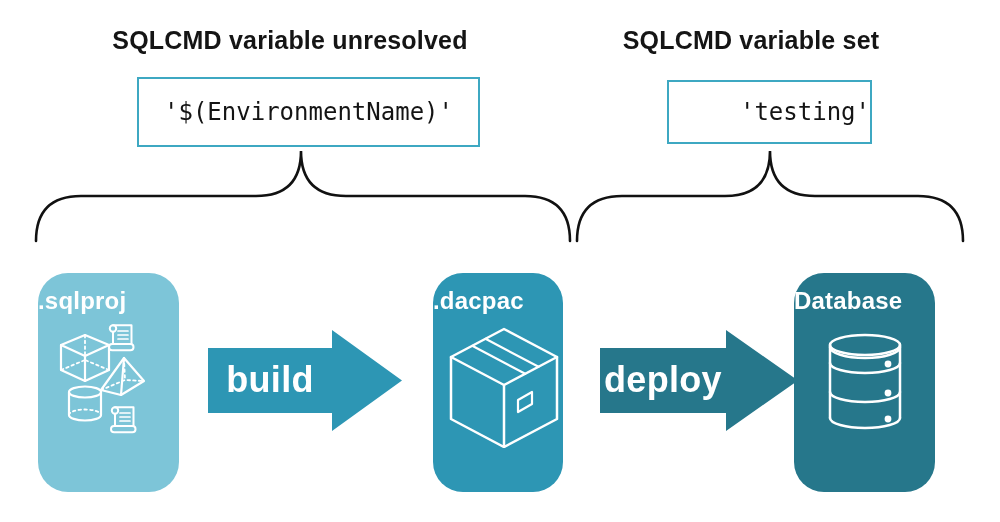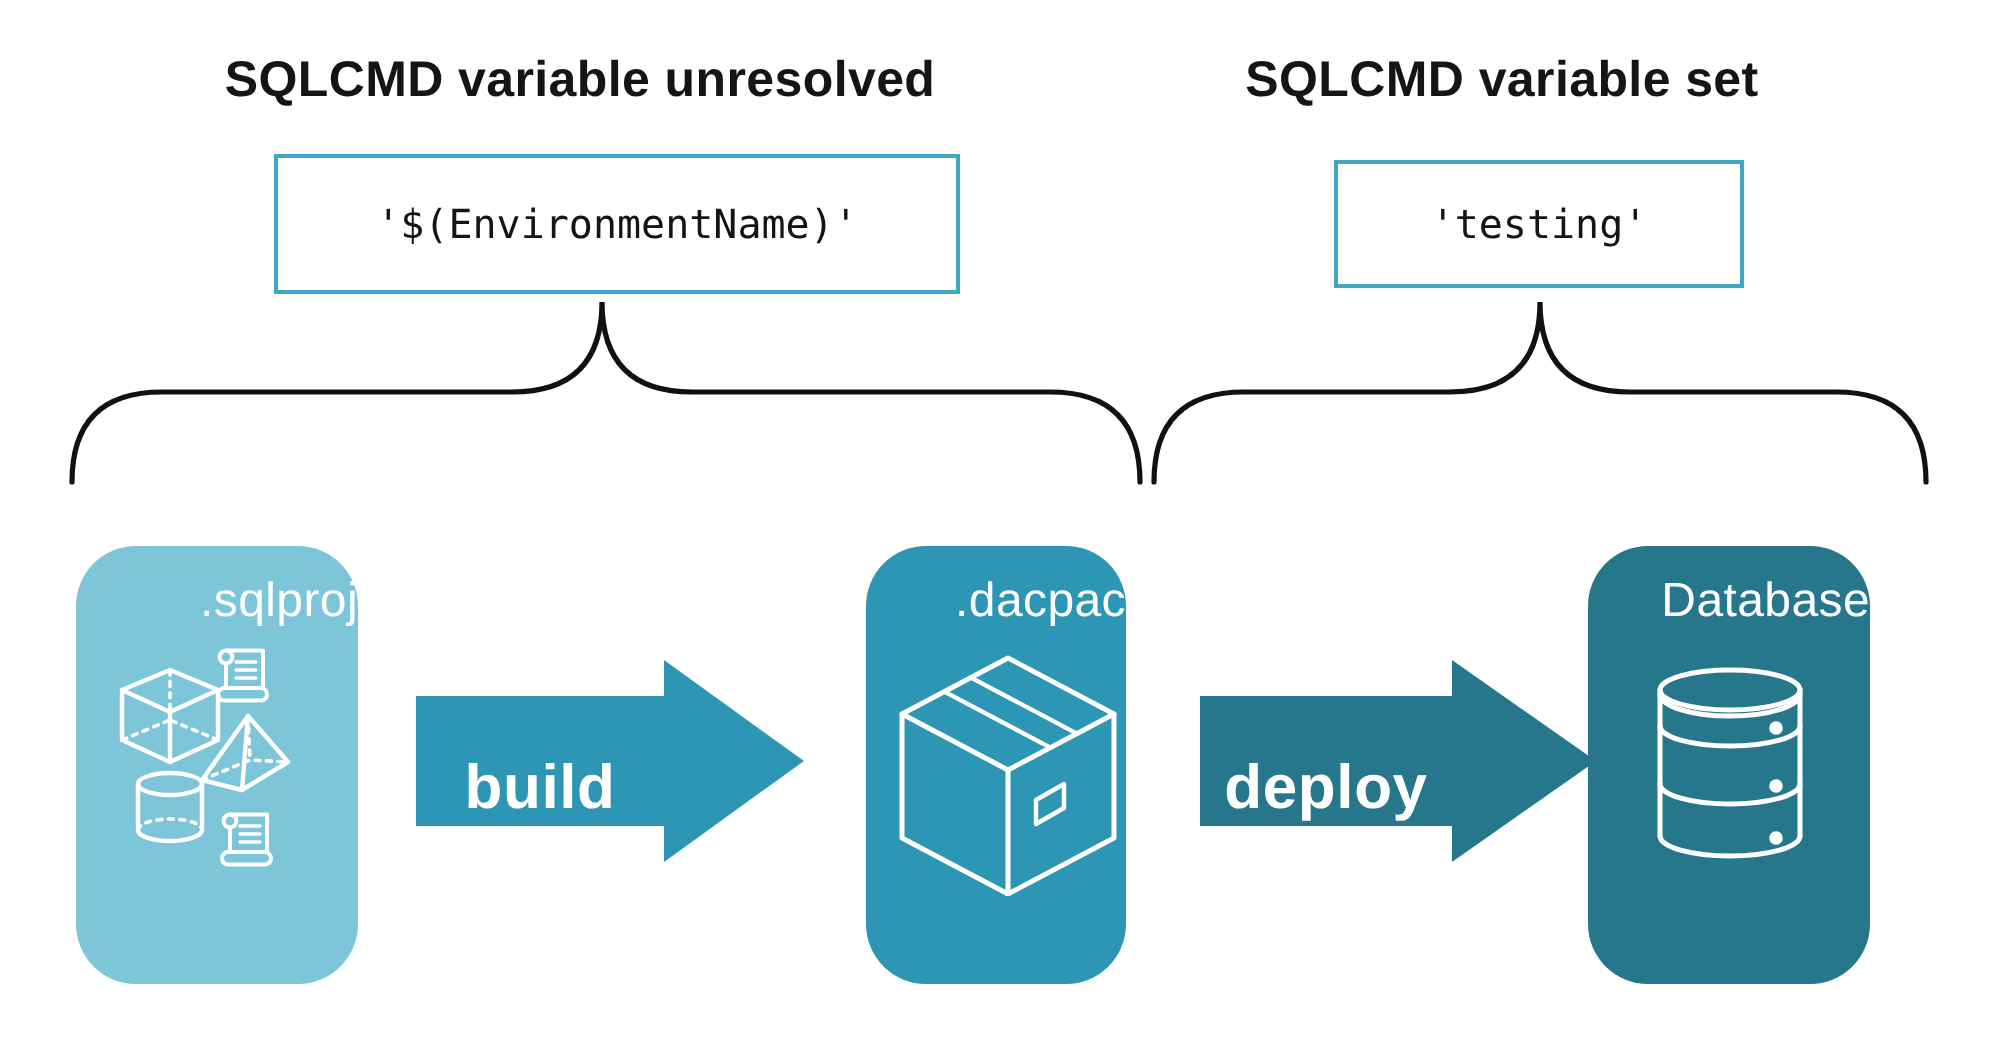--- a/index.html
+++ b/index.html
@@ -12,41 +12,41 @@
     position:absolute;top:26px;font-size:25px;font-weight:bold;color:#151515;
     text-align:center;letter-spacing:0.2px;
   }
   .heading-left{left:110px;width:360px;}
   .heading-right{left:611px;width:280px;}
   .value-box{
     position:absolute;border:2.5px solid #3EA8C2;background:#fff;
     display:flex;align-items:center;justify-content:center;
   }
   .value-box-left{left:137px;top:77px;width:339px;height:66px;}
-  .value-box-right{left:667px;top:80px;width:201px;height:60px;}
+  .value-box-right{left:667px;top:80px;width:201px;height:60px;justify-content:flex-end;}
   .value-box code{
     font-family:"DejaVu Sans Mono","Liberation Mono",monospace;
-    font-size:20px;color:#141414;white-space:pre;
+    font-size:24px;color:#141414;white-space:pre;
   }
   .braces{position:absolute;left:0;top:0;}
   .node{position:absolute;top:273px;width:141px;height:219px;border-radius:30px;}
   .node-sqlproj{left:38px;background:#7DC5D8;}
   .node-dacpac{left:433px;width:130px;background:#2D96B4;}
   .node-database{left:794px;background:#26778B;}
   .node-title{
-    padding-top:14px;text-align:right;color:#fff;font-size:24px;font-weight:normal;
+    padding-top:14px;text-align:left;color:#fff;font-size:24px;font-weight:bold;
     letter-spacing:0.2px;
   }
   .node svg{position:absolute;}
   .arrow-svg{position:absolute;top:330px;}
   .arrow-build{left:208px;}
   .arrow-deploy{left:600px;}
   .arrow-label{
-    position:absolute;top:363px;height:62px;display:flex;align-items:center;justify-content:center;
-    color:#fff;font-size:31px;font-weight:bold;letter-spacing:0.3px;
+    position:absolute;top:349px;height:62px;display:flex;align-items:center;justify-content:center;
+    color:#fff;font-size:36px;font-weight:bold;letter-spacing:0.3px;
   }
   .arrow-label-build{left:208px;width:124px;}
   .arrow-label-deploy{left:600px;width:126px;}
 </style>
 </head>
 <body>
 
 <div class="canvas">
 
   <div class="heading heading-left">SQLCMD variable unresolved</div>

